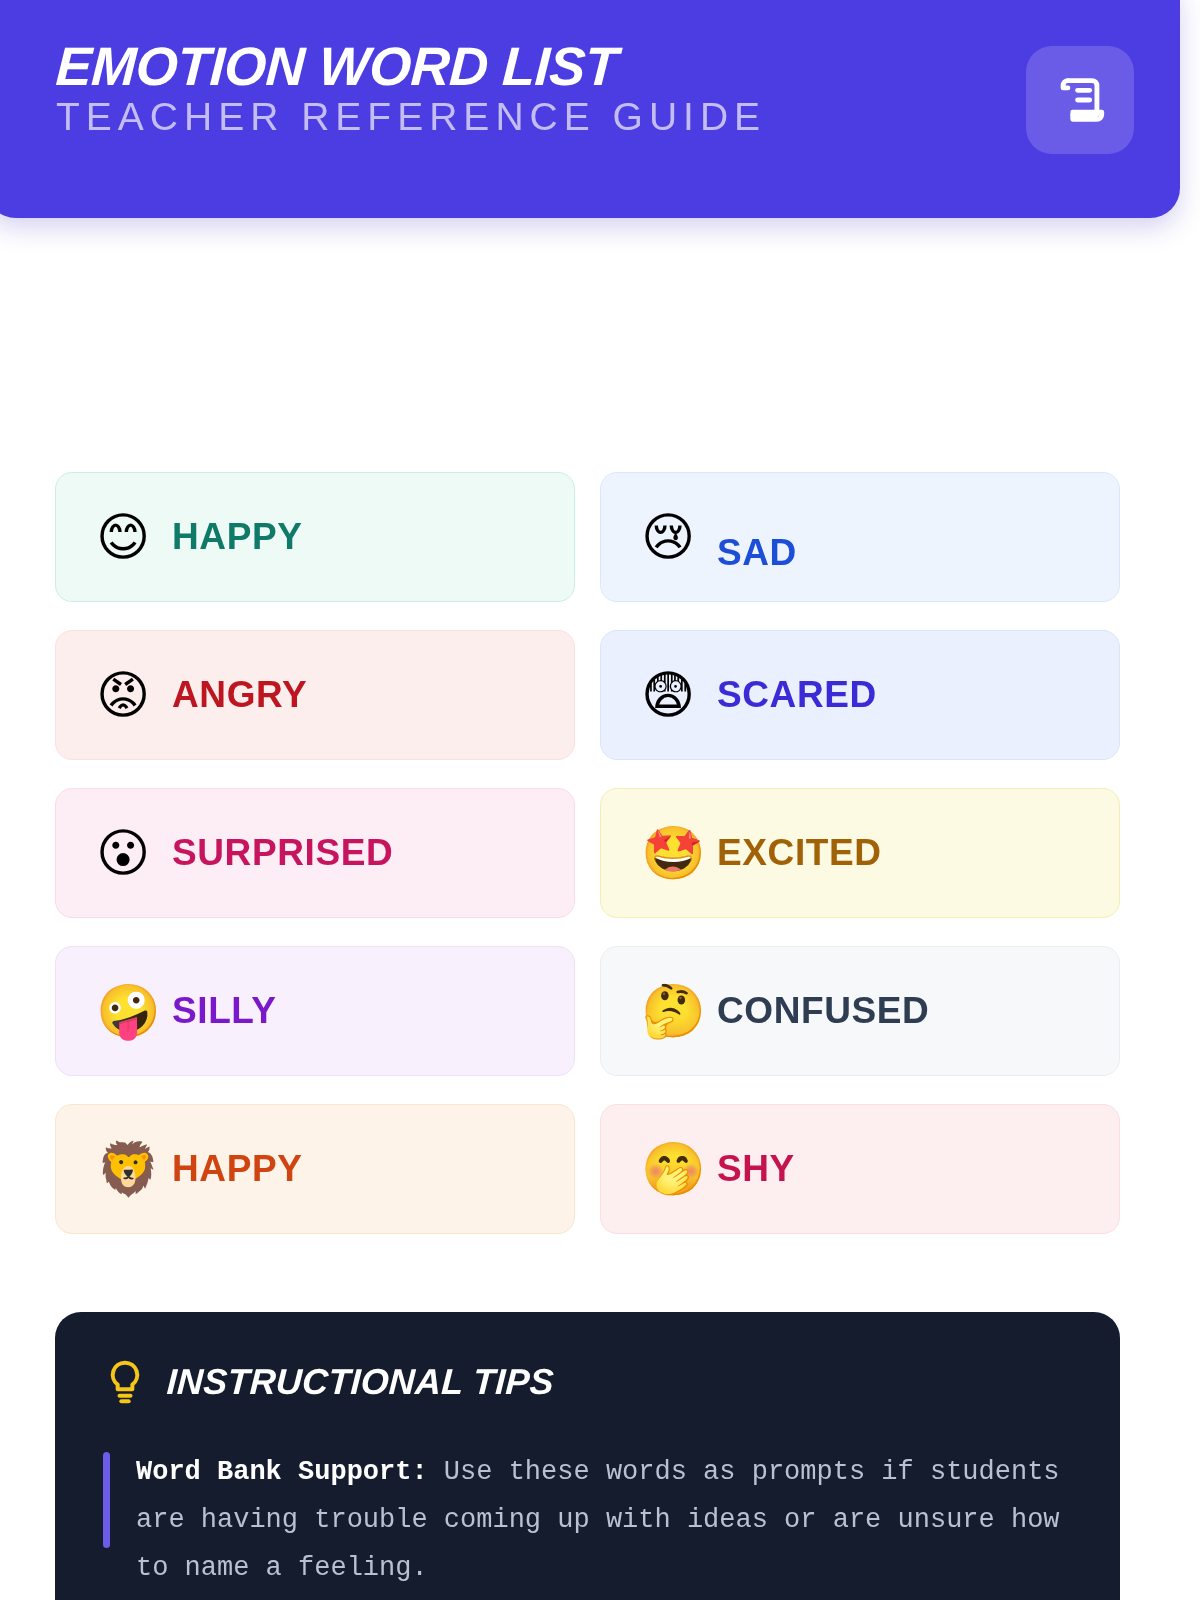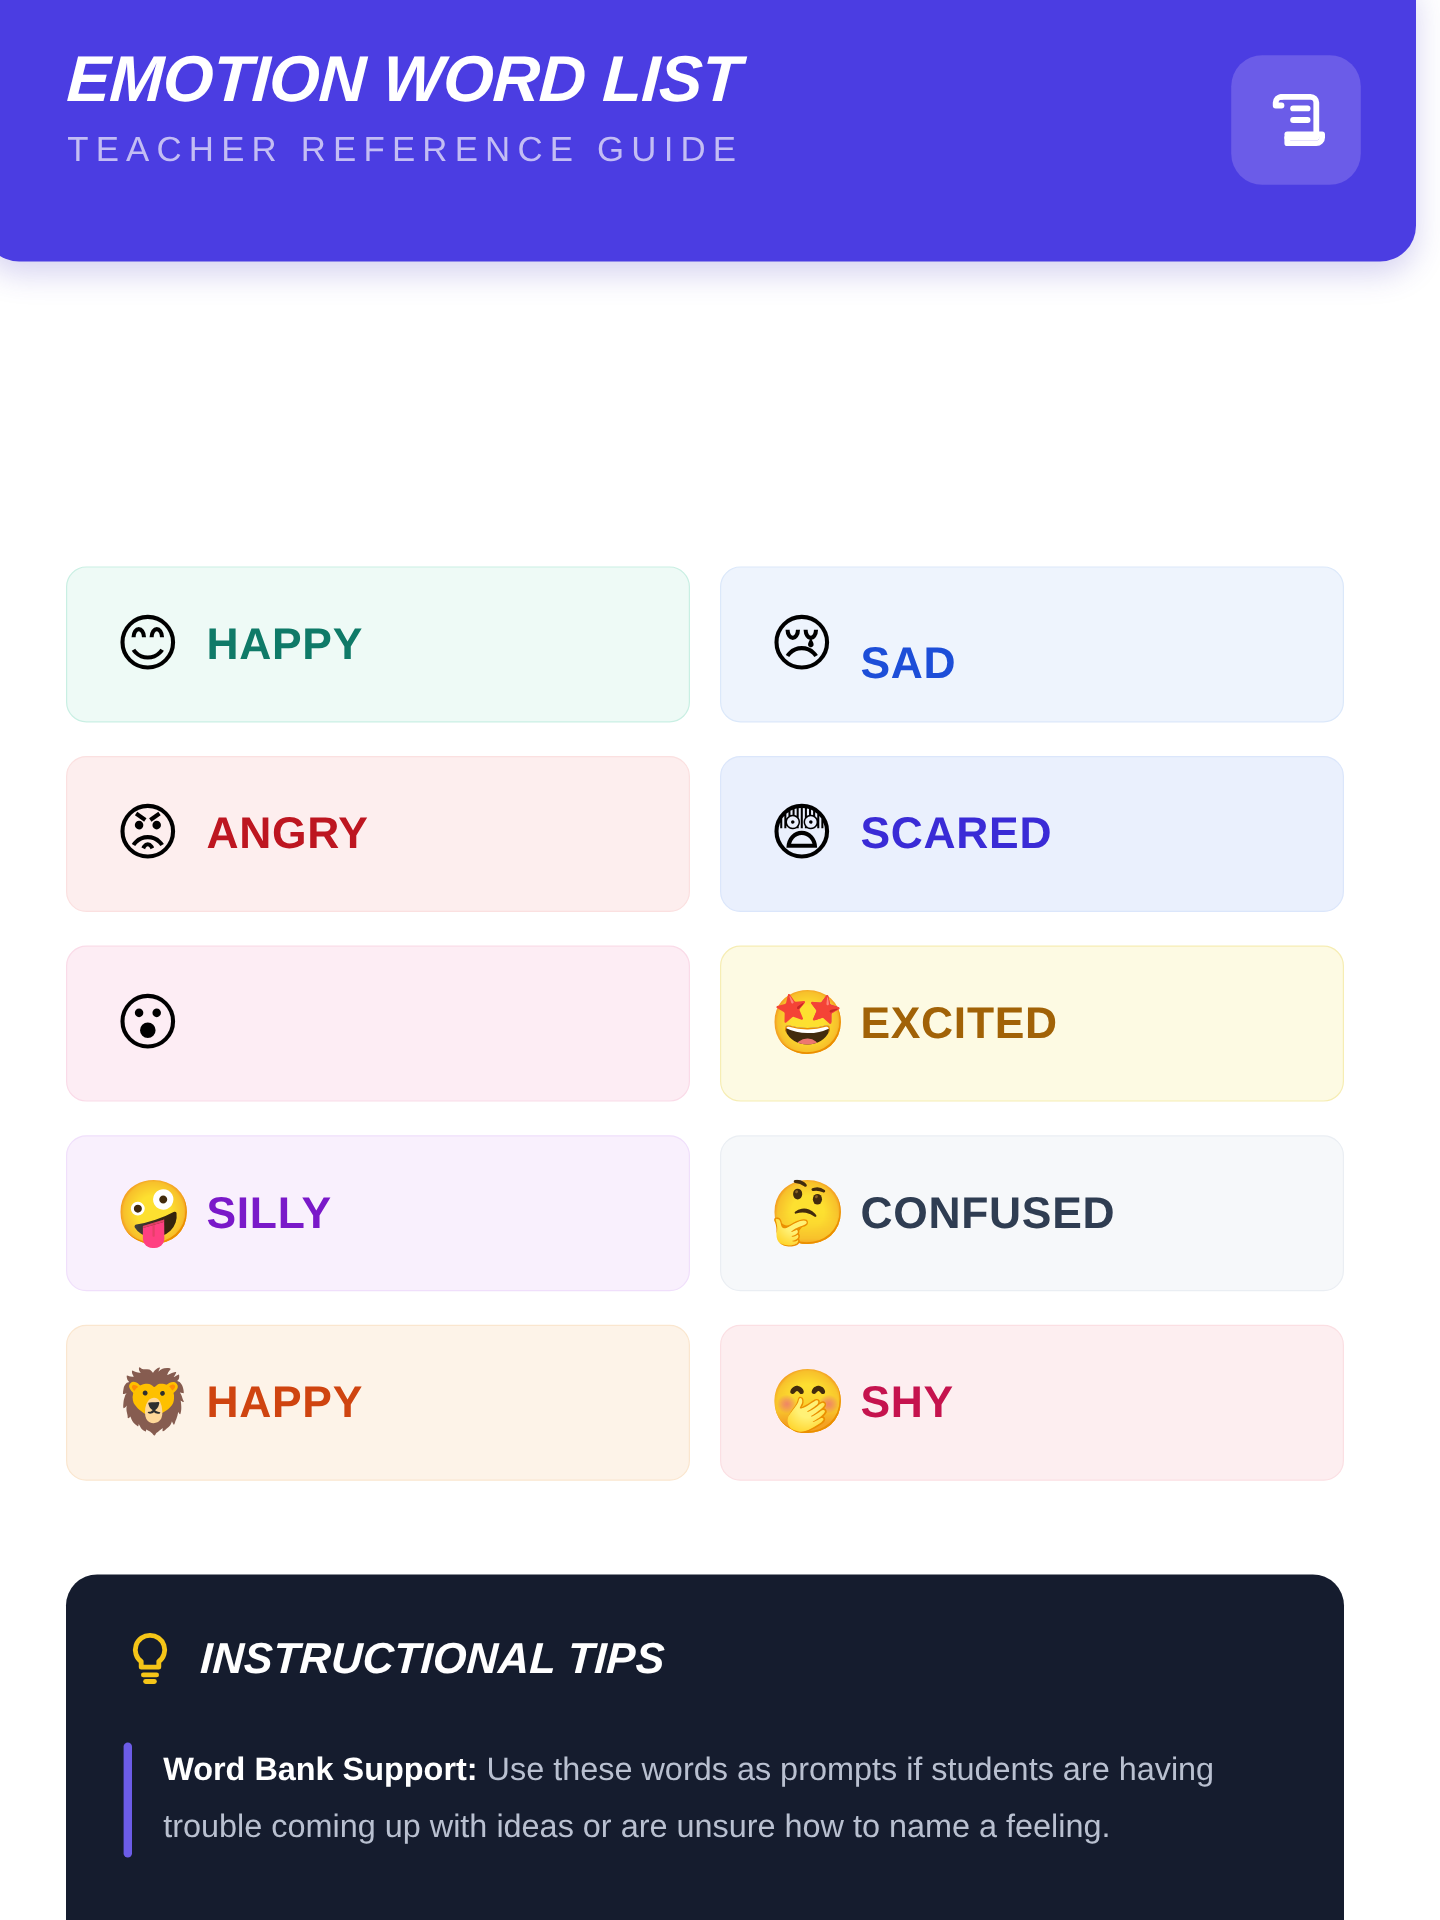--- a/index.html
+++ b/index.html
@@ -29,23 +29,22 @@
     font-weight:bold;
     font-style:italic;
     letter-spacing:-0.5px;
     line-height:1.05;
     font-stretch:condensed;
     transform:skewX(-3deg);
     transform-origin:left center;
     white-space:nowrap;
   }
   .subtitle {
-    margin-top:14px;
     color:#c3bdf4;
-    font-size:29px;
+    font-size:39px;
     font-weight:normal;
     letter-spacing:6px;
     white-space:nowrap;
   }
   .header-badge {
     position:absolute; right:46px; top:60px;
     width:108px; height:108px;
     background:#6b5ce8;
     border-radius:26px;
     display:flex; align-items:center; justify-content:center;
@@ -115,21 +114,22 @@
     font-style:italic;
     letter-spacing:0.2px;
     font-stretch:condensed;
     transform:skewX(-3deg);
     transform-origin:left center;
     white-space:nowrap;
   }
   .tip-item {
     margin-top:42px;
     display:flex;
-    align-items:center;
+    align-items:flex-start;
+    font-family:Liberation Mono, monospace;
   }
   .tip-bar {
     width:7px;
     min-height:96px;
     background:#6c5ce7;
     border-radius:4px;
     flex:none;
     margin-top:4px;
   }
   .tip-text {
@@ -176,20 +176,21 @@
       <div class="ecard" style="background: rgb(253, 238, 238); border-color: rgb(251, 224, 224);">
         <span class="emo">😡</span>
         <span class="label" style="color: rgb(189, 22, 32);">ANGRY</span>
       </div>
       <div class="ecard" style="background: rgb(234, 240, 253); border-color: rgb(219, 230, 251);">
         <span class="emo">😨</span>
         <span class="label" style="color: rgb(58, 43, 214);">SCARED</span>
       </div>
       <div class="ecard" style="background: rgb(253, 237, 244); border-color: rgb(250, 219, 232);">
         <span class="emo">😮</span>
+        <span class="label" style="color: rgb(198, 20, 94);">SURPRISED</span>
       </div>
       <div class="ecard" style="background: rgb(253, 250, 227); border-color: rgb(246, 237, 180);">
         <span class="emo">🤩</span>
         <span class="label" style="color: #a16207;">EXCITED</span>
       </div>
       <div class="ecard" style="background: rgb(249, 240, 253); border-color: rgb(240, 223, 251);">
         <span class="emo">🤪</span>
         <span class="label" style="color: rgb(122, 25, 201);">SILLY</span>
       </div>
       <div class="ecard" style="background: rgb(246, 248, 250); border-color: rgb(234, 238, 243);">

